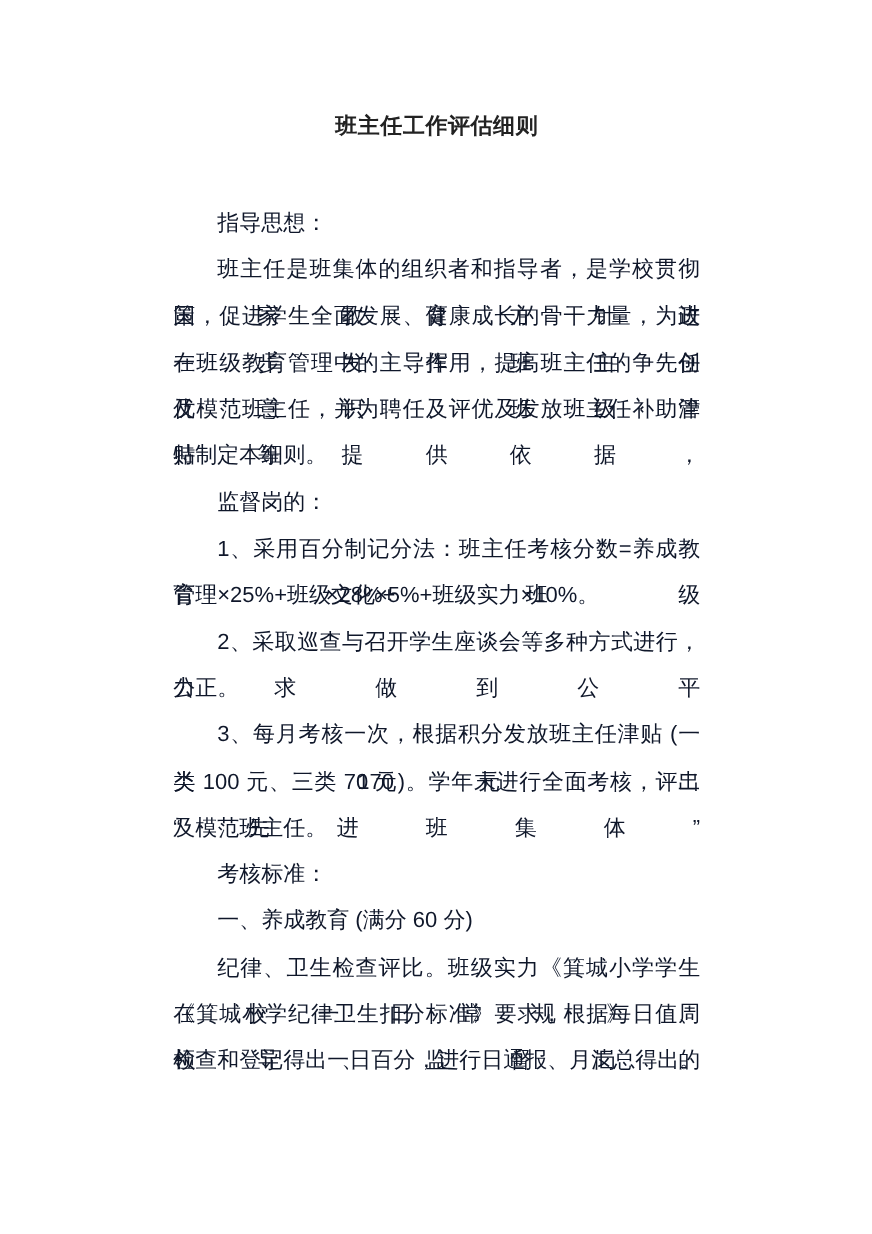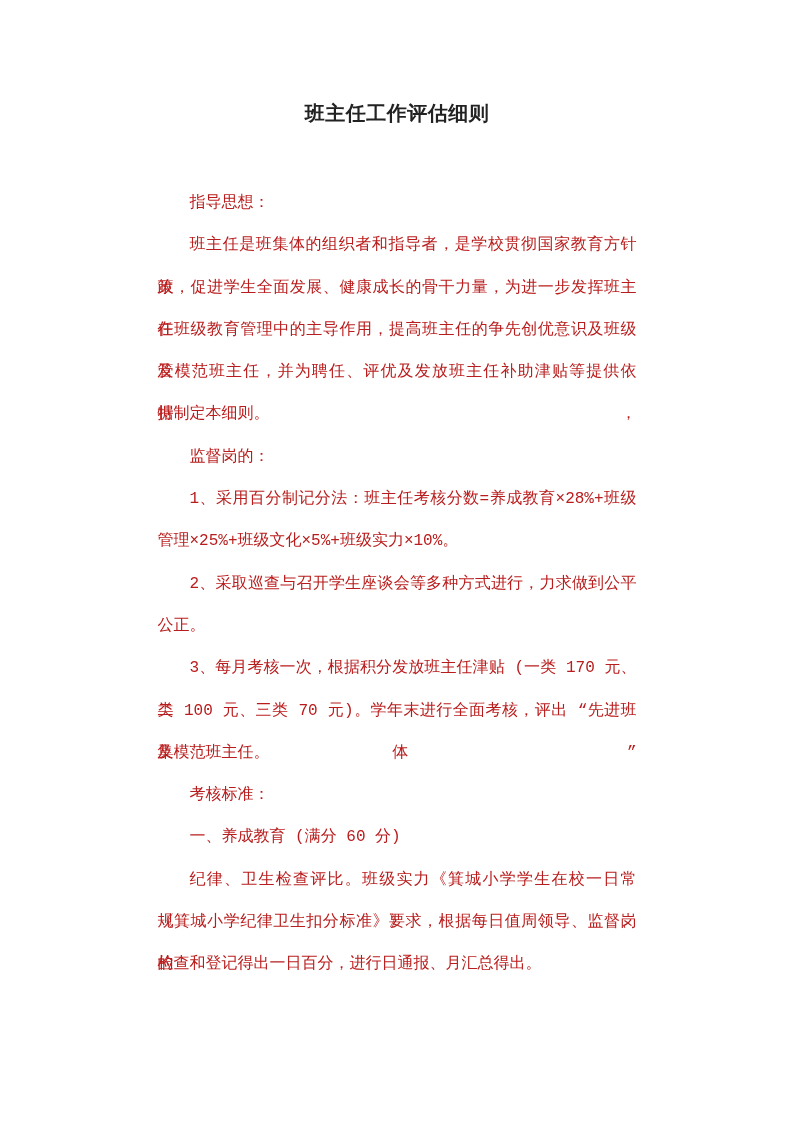--- a/index.html
+++ b/index.html
@@ -7,21 +7,21 @@
     padding: 0;
     background: #ffffff;
   }
   .page {
     position: relative;
     width: 712px;
     height: 1122px;
     margin: 0 auto;
     background: #ffffff;
     overflow: hidden;
-    font-family: Liberation Mono, monospace;
+    font-family: Liberation Sans, sans-serif;
   }
   .content {
     padding: 94px 116px 0 117px; 
   }
   .doc-title {
     margin: 0 0 46px 0;
     font-size: 20px;
     line-height: 42px;
     font-weight: 700;
     text-align: center;
@@ -29,26 +29,26 @@
     letter-spacing: 0.5px;
   }
   .doc-body {
     color: #3a3a3a;
   }
   .paragraph {
     margin: 0;
     padding: 0;
   }
   .line {
-    font-size: 16px;
+    font-size: 20px;
     line-height: 42.3px;
     height: 42.3px;
     text-align: left;
     white-space: nowrap;
-    color: #b91c1c;
+    color: #0f172a;
   }
   .line.indent {
     text-indent: 2em;
   }
   .line.full {
     
     white-space: normal;
     text-align: justify;
     text-align-last: justify;
   }

